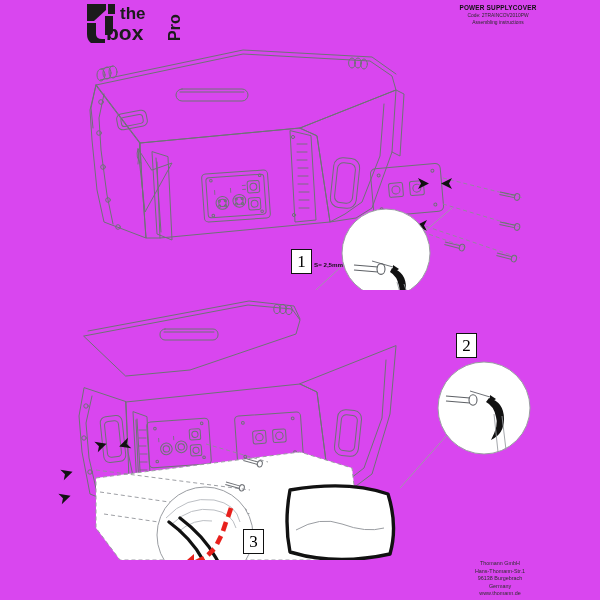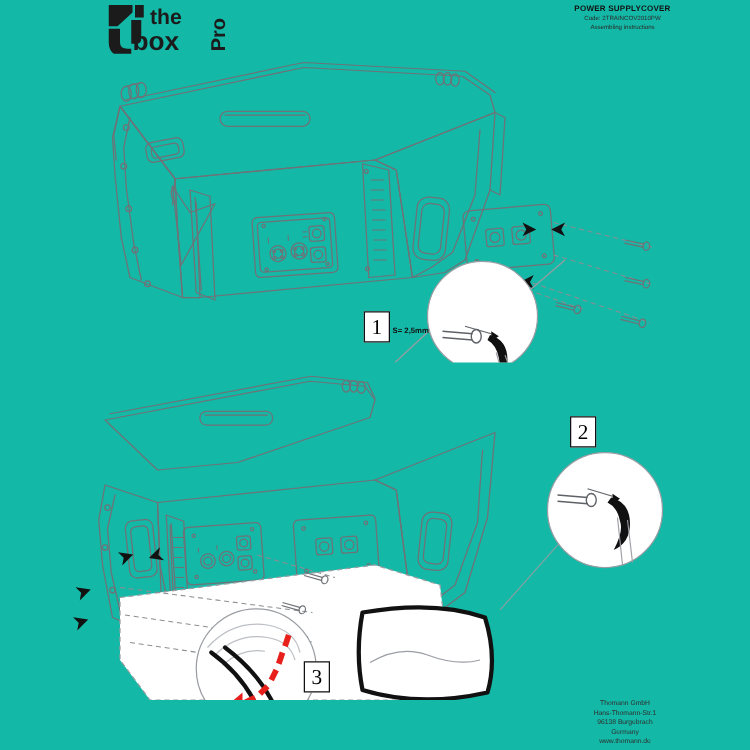--- a/index.html
+++ b/index.html
@@ -1,19 +1,19 @@
 <!DOCTYPE html>
 <html><head>
 <meta charset="utf-8">
 <style>
   html,body{margin:0;padding:0;background:#fff;}
   body{width:600px;height:600px;position:relative;overflow:hidden;
        font-family:"Liberation Sans",sans-serif;color:#111;}
 
-  .sheet{position:absolute;inset:0;background:#14b8a6;}
+  .sheet{position:absolute;inset:0;background:#d946ef;}
 
   
   .logo{position:absolute;left:84px;top:1px;width:118px;height:42px;}
   .hdr-text{position:absolute;left:398px;top:4px;width:200px;text-align:center;}
   .hdr-title{font-size:6.4px;font-weight:bold;letter-spacing:.2px;line-height:8px;}
   .hdr-code{font-size:4.9px;line-height:7px;color:#2a2a2a;}
   .hdr-sub{font-size:4.9px;line-height:7px;color:#2a2a2a;}
 
   
   .footer{position:absolute;left:400px;top:560px;width:200px;text-align:center;}

